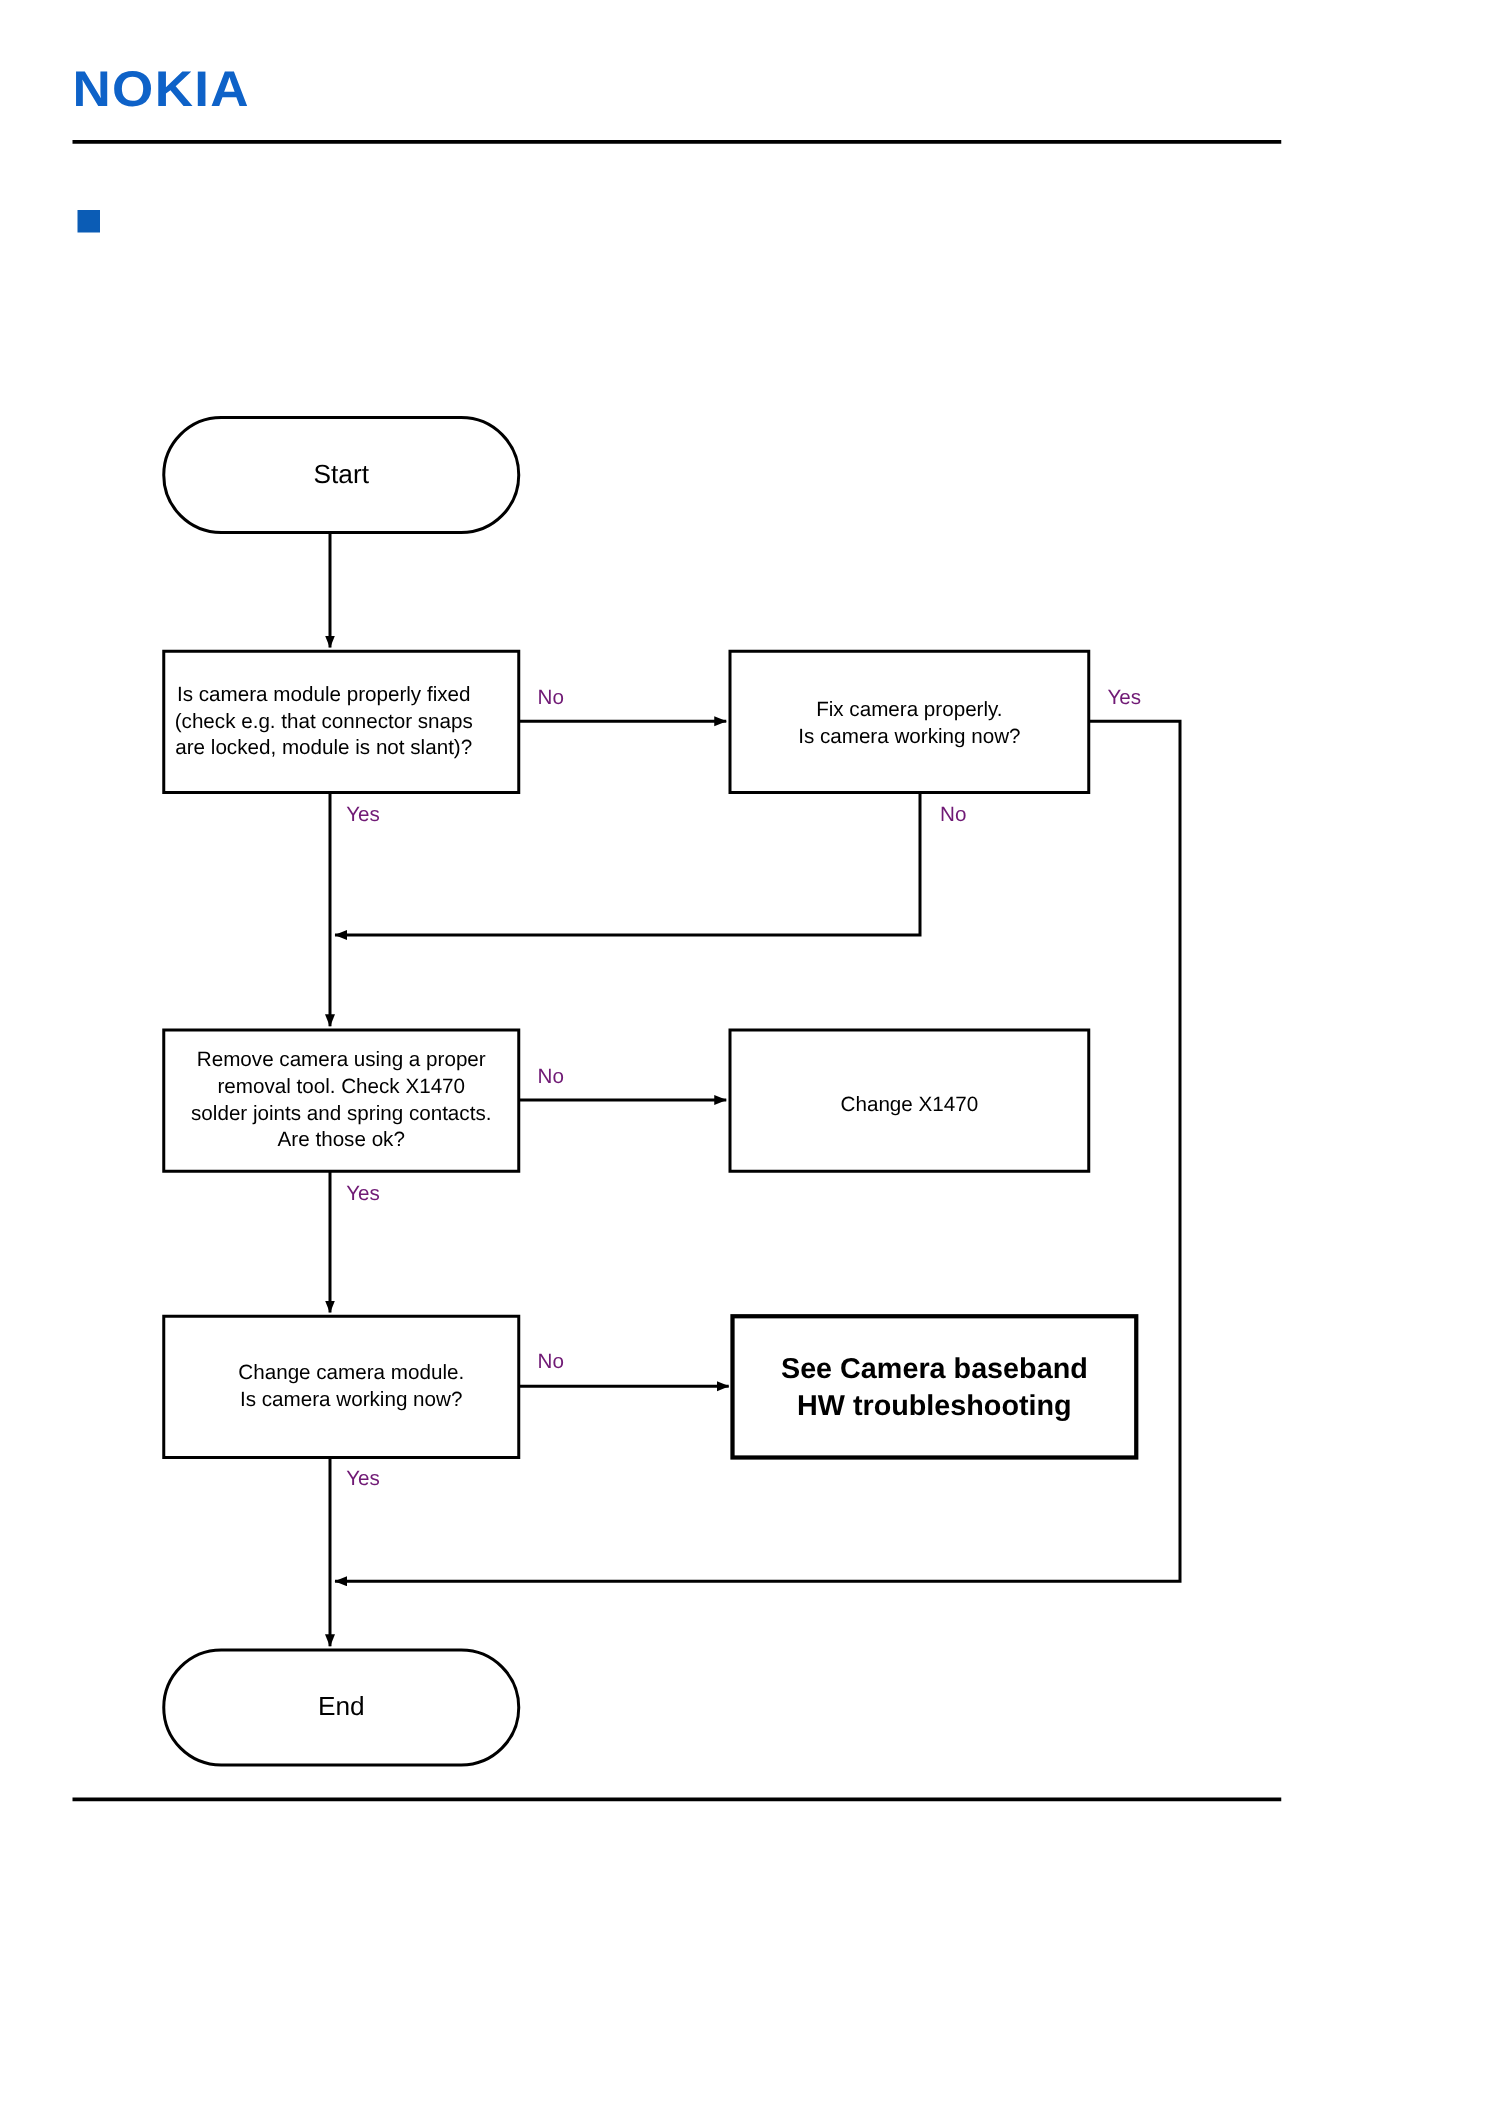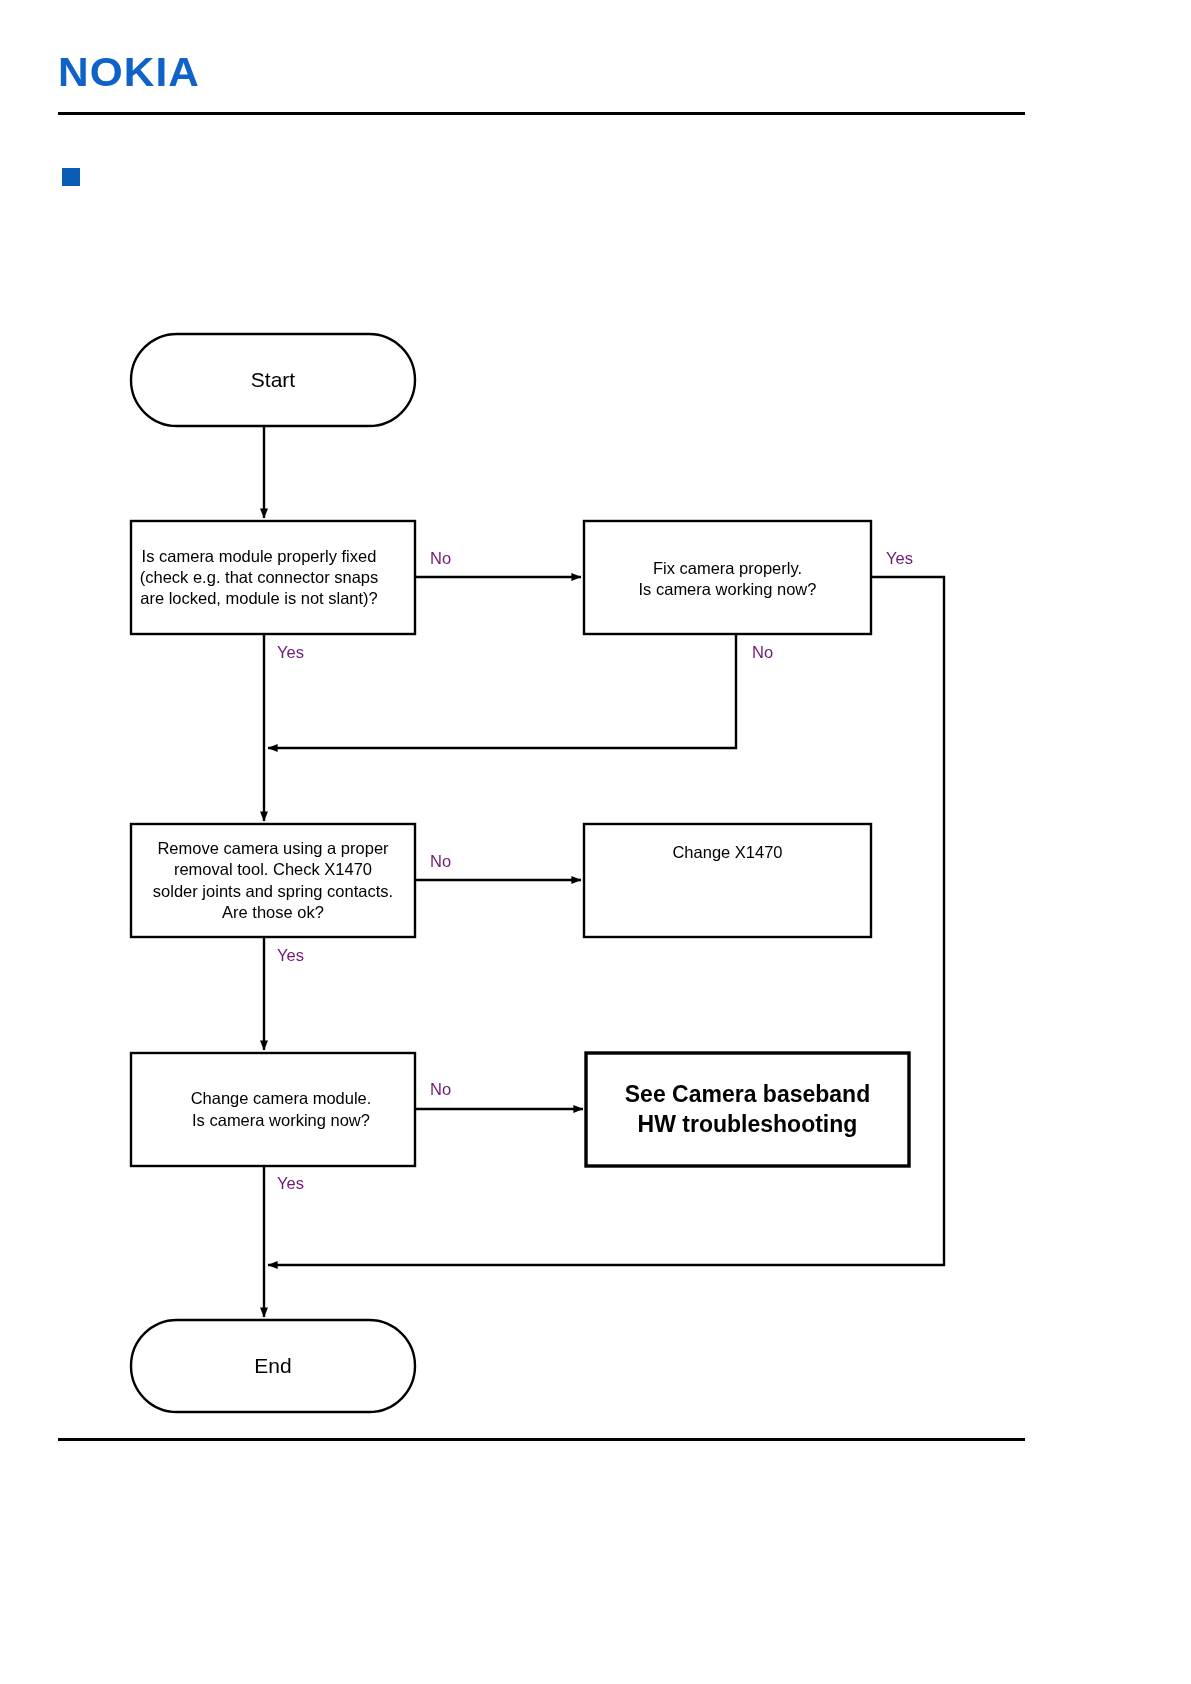--- a/index.html
+++ b/index.html
@@ -128,21 +128,21 @@
 are locked, module is not slant)?</div>
 
     <div class="node-text" style="left:584px;top:521px;width:287px;height:116px;">Fix camera properly.
 Is camera working now?</div>
 
     <div class="node-text" style="left:131px;top:824px;width:284px;height:113px;text-align:center;">Remove camera using a proper
 removal tool. Check X1470
 solder joints and spring contacts.
 Are those ok?</div>
 
-    <div class="node-text" style="left:584px;top:796px;width:287px;height:113px;">Change X1470</div>
+    <div class="node-text" style="left:584px;top:828px;width:287px;height:113px;">Change X1470</div>
 
     <div class="node-text" style="left:131px;top:1053px;width:284px;height:113px;padding-left:24px;">Change camera module.
 Is camera working now?</div>
 
     <div class="node-text bold" style="left:586px;top:1053px;width:323px;height:113px;">See Camera baseband
 HW troubleshooting</div>
 
     <div class="node-text terminal" style="left:131px;top:1320px;width:284px;height:92px;">End</div>
 
     <div class="edge-label" style="left:430px;top:549px;">No</div>

